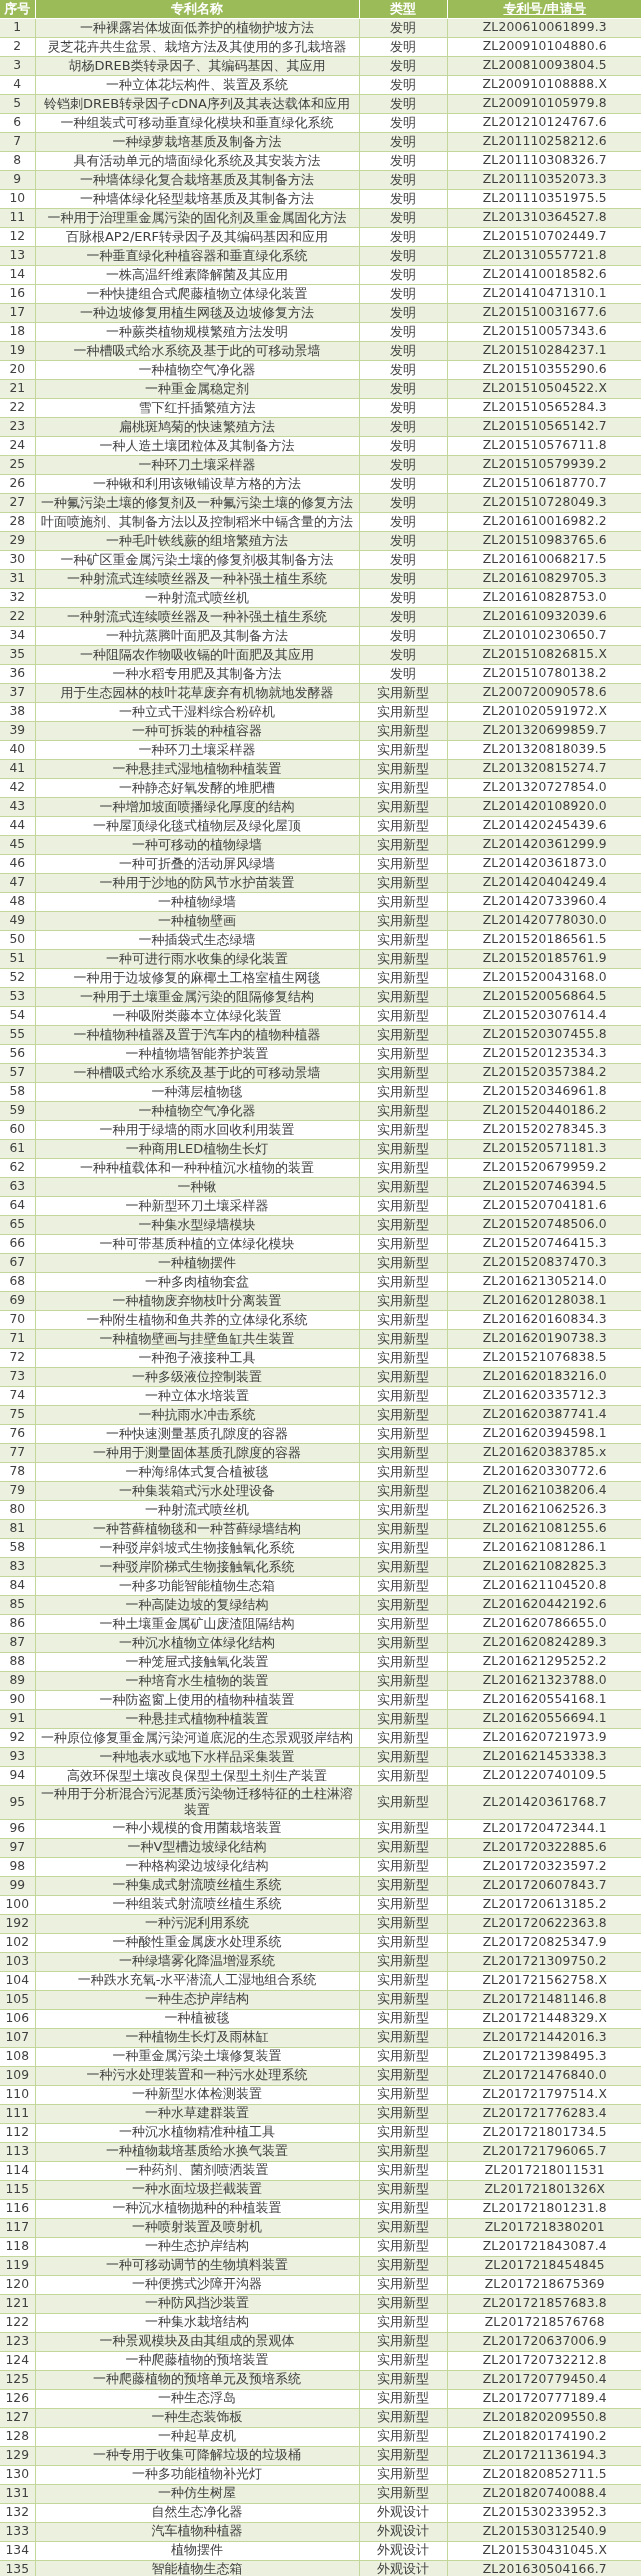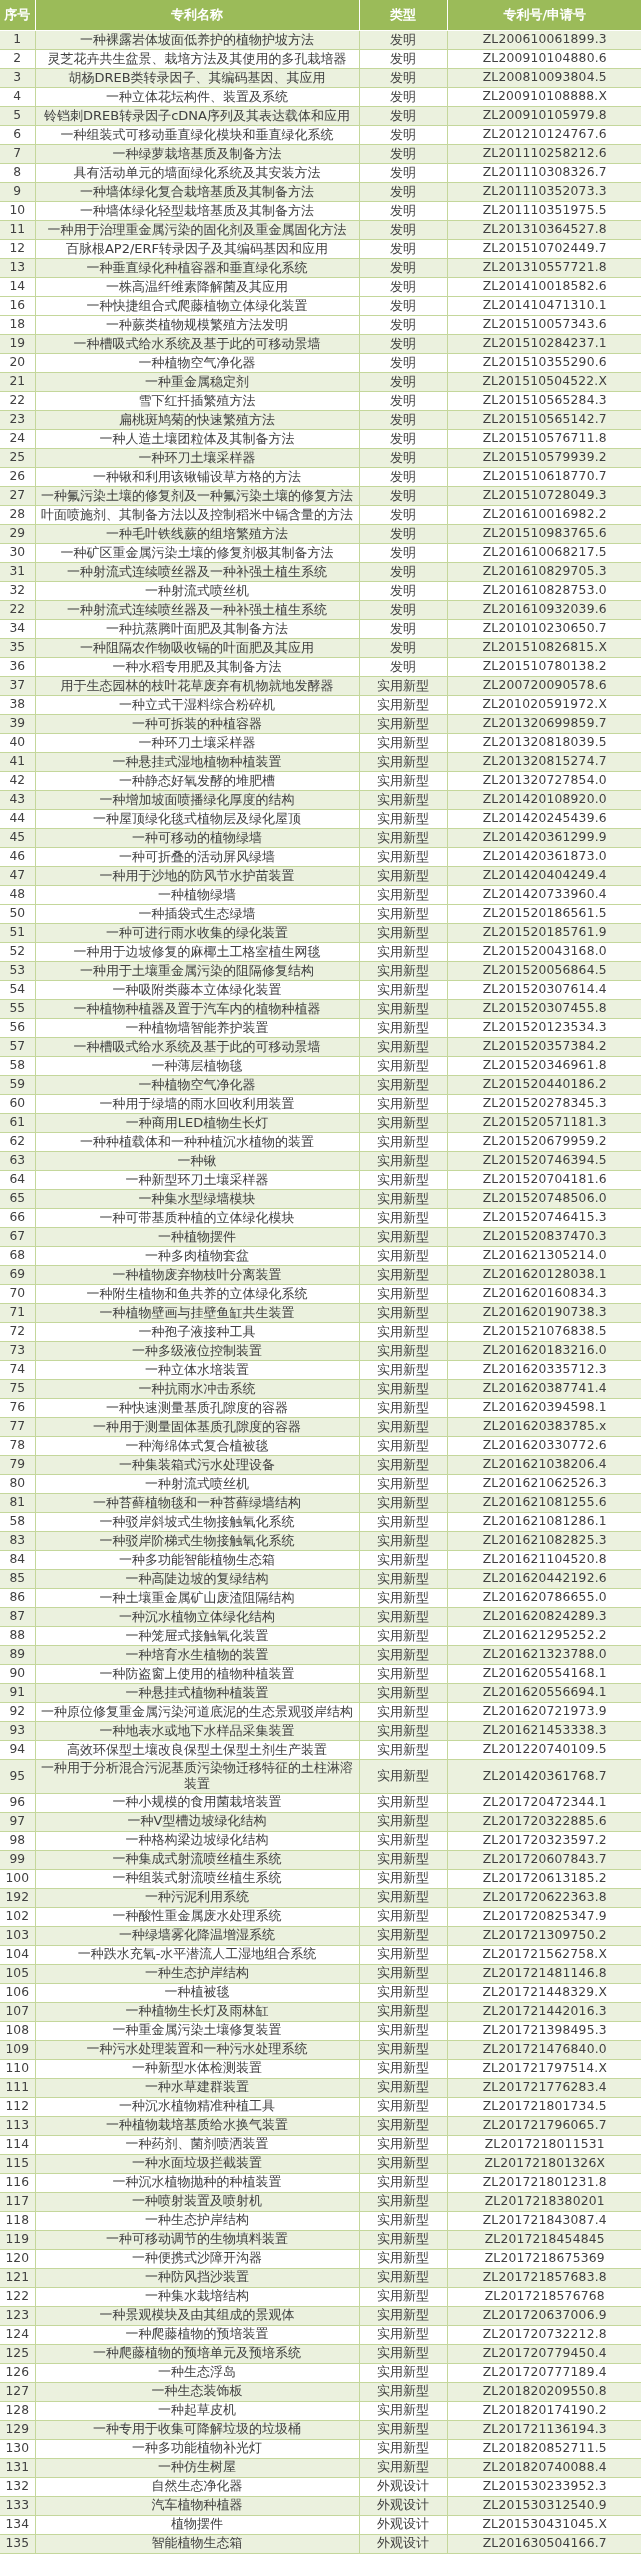--- a/index.html
+++ b/index.html
@@ -14,30 +14,31 @@
   table.patent-table {
     width: 642px;
     border-collapse: collapse;
     table-layout: fixed;
   }
   table.patent-table th {
     background: var(--header-bg, #9bbb59);
     color: var(--header-text, #ffffff);
     font-size: 13px;
     font-weight: bold;
-    height: 30px;
+    height: 18px;
     padding: 0 0;
     text-align: center;
     border-right: 1px solid #ffffff;
     border-bottom: 1px solid #ffffff;
     white-space: nowrap;
     overflow: hidden;
   }
   table.patent-table th:last-child {
     border-right: none;
+    text-decoration: underline;
   }
   table.patent-table td {
     font-size: 13px;
     color: var(--body-text, #404040);
     height: 18px;
     line-height: 1.25;
     padding: 0 4px;
     text-align: center;
     border: 1px solid var(--grid-border, #c4d79b);
     overflow: hidden;
@@ -166,20 +167,26 @@
           <td class="name-cell">一株高温纤维素降解菌及其应用</td>
           <td class="type-cell">发明</td>
           <td class="num-cell">ZL201410018582.6</td>
         </tr>
         <tr class="even">
           <td class="idx-cell">16</td>
           <td class="name-cell">一种快捷组合式爬藤植物立体绿化装置</td>
           <td class="type-cell">发明</td>
           <td class="num-cell">ZL201410471310.1</td>
         </tr>
+        <tr class="odd">
+          <td class="idx-cell">17</td>
+          <td class="name-cell">一种边坡修复用植生网毯及边坡修复方法</td>
+          <td class="type-cell">发明</td>
+          <td class="num-cell">ZL201510031677.6</td>
+        </tr>
         <tr class="even">
           <td class="idx-cell">18</td>
           <td class="name-cell">一种蕨类植物规模繁殖方法发明</td>
           <td class="type-cell">发明</td>
           <td class="num-cell">ZL201510057343.6</td>
         </tr>
         <tr class="odd">
           <td class="idx-cell">19</td>
           <td class="name-cell">一种槽吸式给水系统及基于此的可移动景墙</td>
           <td class="type-cell">发明</td>
@@ -351,20 +358,26 @@
           <td class="idx-cell">47</td>
           <td class="name-cell">一种用于沙地的防风节水护苗装置</td>
           <td class="type-cell">实用新型</td>
           <td class="num-cell">ZL201420404249.4</td>
         </tr>
         <tr class="even">
           <td class="idx-cell">48</td>
           <td class="name-cell">一种植物绿墙</td>
           <td class="type-cell">实用新型</td>
           <td class="num-cell">ZL201420733960.4</td>
+        </tr>
+        <tr class="odd">
+          <td class="idx-cell">49</td>
+          <td class="name-cell">一种植物壁画</td>
+          <td class="type-cell">实用新型</td>
+          <td class="num-cell">ZL201420778030.0</td>
         </tr>
         <tr class="even">
           <td class="idx-cell">50</td>
           <td class="name-cell">一种插袋式生态绿墙</td>
           <td class="type-cell">实用新型</td>
           <td class="num-cell">ZL201520186561.5</td>
         </tr>
         <tr class="odd">
           <td class="idx-cell">51</td>
           <td class="name-cell">一种可进行雨水收集的绿化装置</td>

